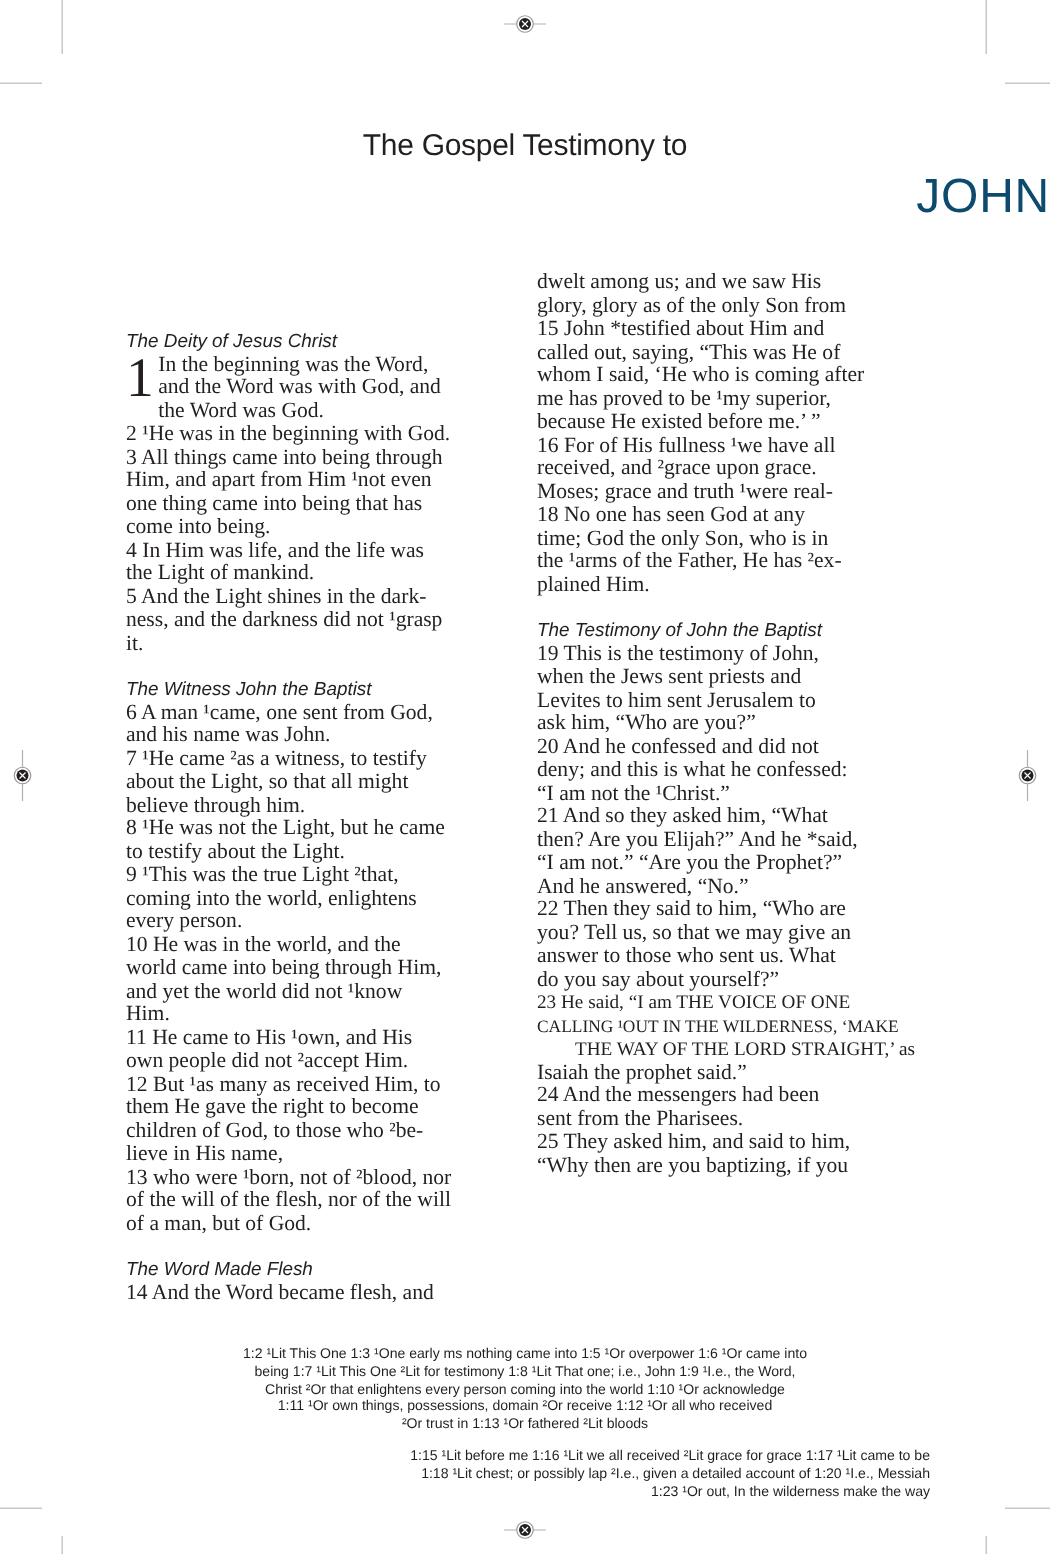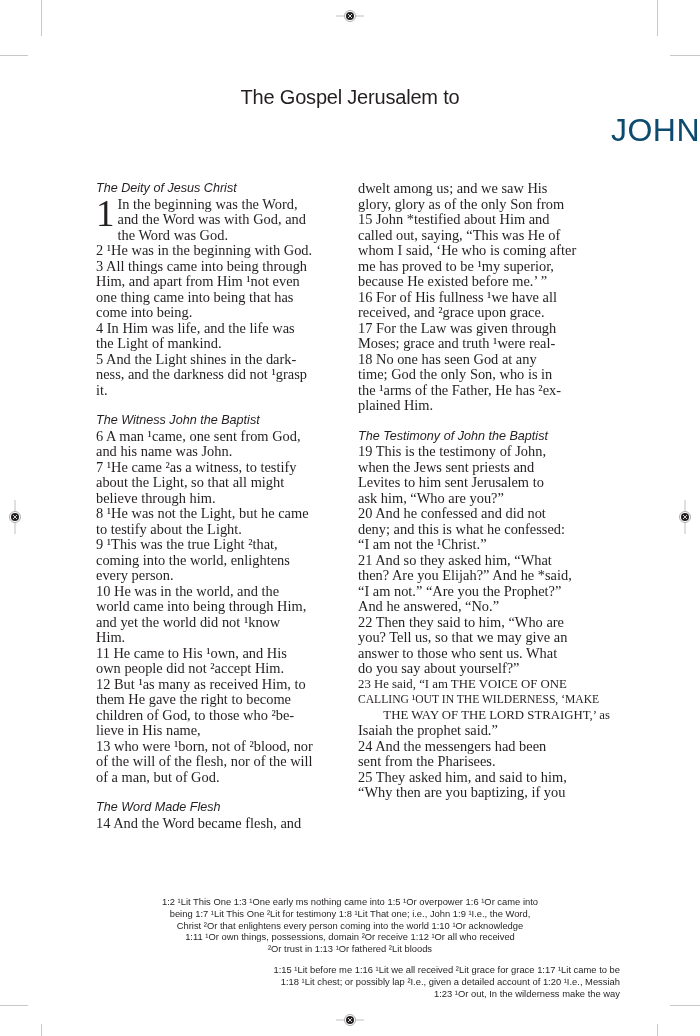--- a/index.html
+++ b/index.html
@@ -13,21 +13,21 @@
 
     
     .title-sub { position: absolute; left: 0; top: 86px; width: 700px; text-align: center;
       font-family: "Liberation Sans", "DejaVu Sans", sans-serif; font-size: 20px; letter-spacing: -0.2px; color: #231f20; }
     .title-main { position: absolute; left: 0; top: 112px; width: 700px; text-align: right;
       font-family: "Liberation Sans", "DejaVu Sans", sans-serif; font-size: 32px; color: #0c4a6e; letter-spacing: 0.5px; }
 
     
     .col { position: absolute; top: 181px; width: 252px; font-family: "Liberation Serif", "DejaVu Serif", serif;
       font-size: 14.4px; line-height: 15.5px; color: #231f20; }
-    .col.left { left: 96px; }
+    .col.left { left: 84px; margin-top: 39px; }
     .col.right { left: 358px; }
     .heading { font-family: "Liberation Sans", "DejaVu Sans", sans-serif; font-style: italic; font-size: 12.6px;
       line-height: 15.5px; margin: 0; }
     .heading.gap { margin-top: 15px; }
     .line { white-space: nowrap; display: block; }
     .dropcap { float: left; font-size: 37px; line-height: 30px; margin: 2px 3px 0 0; font-family: "Liberation Serif", serif; }
 
     
     .footnotes { position: absolute; left: 80px; width: 540px; font-family: "Liberation Sans", "DejaVu Sans", sans-serif;
       font-size: 9.4px; line-height: 11.8px; text-align: center; color: #231f20; }
@@ -74,21 +74,21 @@
   </div>
   <div class="reg" style="left:678px;top:500px;">
     <svg width="14" height="34" viewBox="0 0 14 34">
         <line x1="7" y1="0" x2="7" y2="34" stroke="#b0b0b0" stroke-width="0.8"></line>
         <circle cx="7" cy="17" r="5.5" fill="#fff" stroke="#999" stroke-width="0.8"></circle>
         <circle cx="7" cy="17" r="4" fill="#231f20"></circle>
         <path d="M5 15 L9 19 M9 15 L5 19" stroke="#fff" stroke-width="0.8"></path>
       </svg>
   </div>
 
-  <div class="title-sub">The Gospel Jerusalem to</div>
+  <div class="title-sub">The Gospel Testimony to</div>
   <div class="title-main">JOHN</div>
 
   <div class="col left">
     <div class="heading">The Deity of Jesus Christ</div>
     <div>
       <span class="dropcap">1</span>
       <span class="line">In the beginning was the Word,</span>
       <span class="line">and the Word was with God, and</span>
     </div>
     <span class="line">the Word was God.</span>
@@ -135,21 +135,20 @@
   <div class="col right">
     <span class="line">dwelt among us; and we saw His</span>
     <span class="line">glory, glory as of the only Son from</span>
     <span class="line">15 John *testified about Him and</span>
     <span class="line">called out, saying, “This was He of</span>
     <span class="line">whom I said, ‘He who is coming after</span>
     <span class="line">me has proved to be ¹my superior,</span>
     <span class="line">because He existed before me.’ ”</span>
     <span class="line">16 For of His fullness ¹we have all</span>
     <span class="line">received, and ²grace upon grace.</span>
-    <span class="line">17 For the Law was given through</span>
     <span class="line">Moses; grace and truth ¹were real-</span>
     <span class="line">18 No one has seen God at any</span>
     <span class="line">time; God the only Son, who is in</span>
     <span class="line">the ¹arms of the Father, He has ²ex-</span>
     <span class="line">plained Him.</span>
 
     <div class="heading gap">The Testimony of John the Baptist</div>
     <span class="line">19 This is the testimony of John,</span>
     <span class="line">when the Jews sent priests and</span>
     <span class="line">Levites to him sent Jerusalem to</span>

